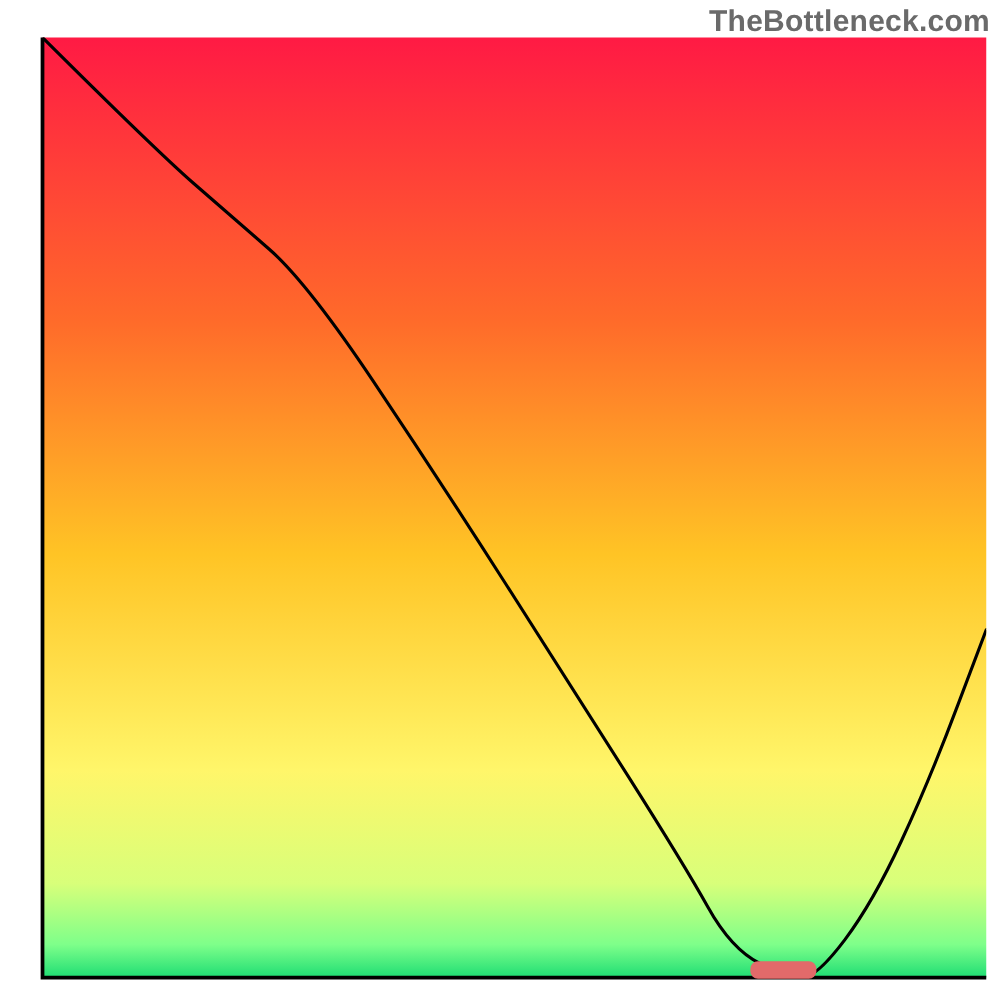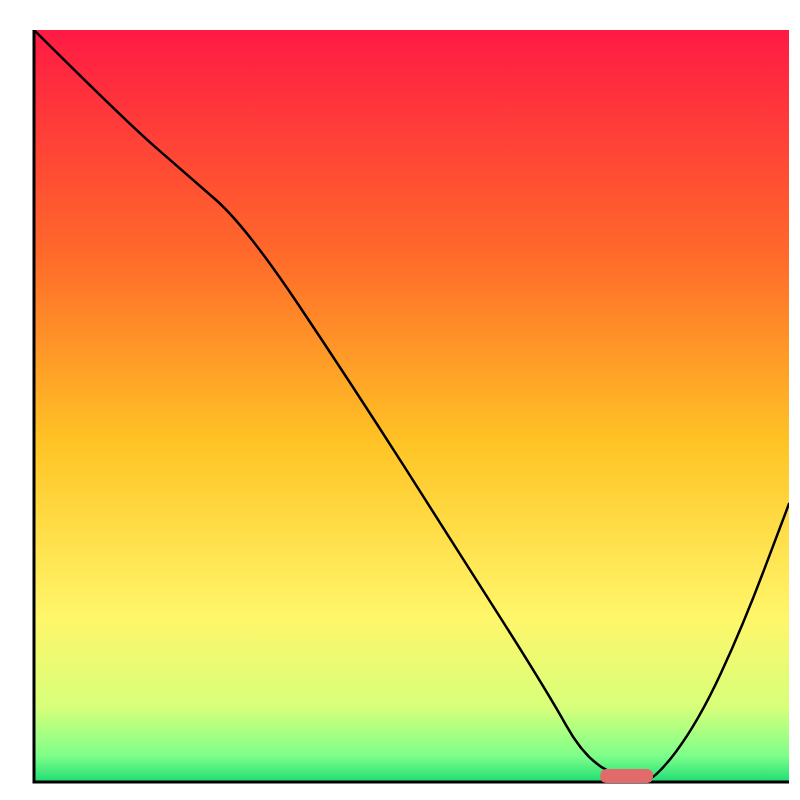--- a/index.html
+++ b/index.html
@@ -25,20 +25,21 @@
     letter-spacing: 0.2px;
   }
   svg {
     display: block;
   }
 </style>
 </head>
 <body>
 
 <div class="container">
+  <div class="watermark">TheBottleneck.com</div>
 
   <svg width="800" height="800" viewBox="0 0 800 800">
     <defs>
       <linearGradient id="bg-grad" x1="0" y1="0" x2="0" y2="1">
           <stop offset="0.00%" stop-color="#ff1a44"></stop>
           <stop offset="30.00%" stop-color="#ff6a2a"></stop>
           <stop offset="55.00%" stop-color="#ffc425"></stop>
           <stop offset="78.00%" stop-color="#fff66a"></stop>
           <stop offset="90.00%" stop-color="#d8ff7a"></stop>
           <stop offset="96.50%" stop-color="#7eff8a"></stop>

